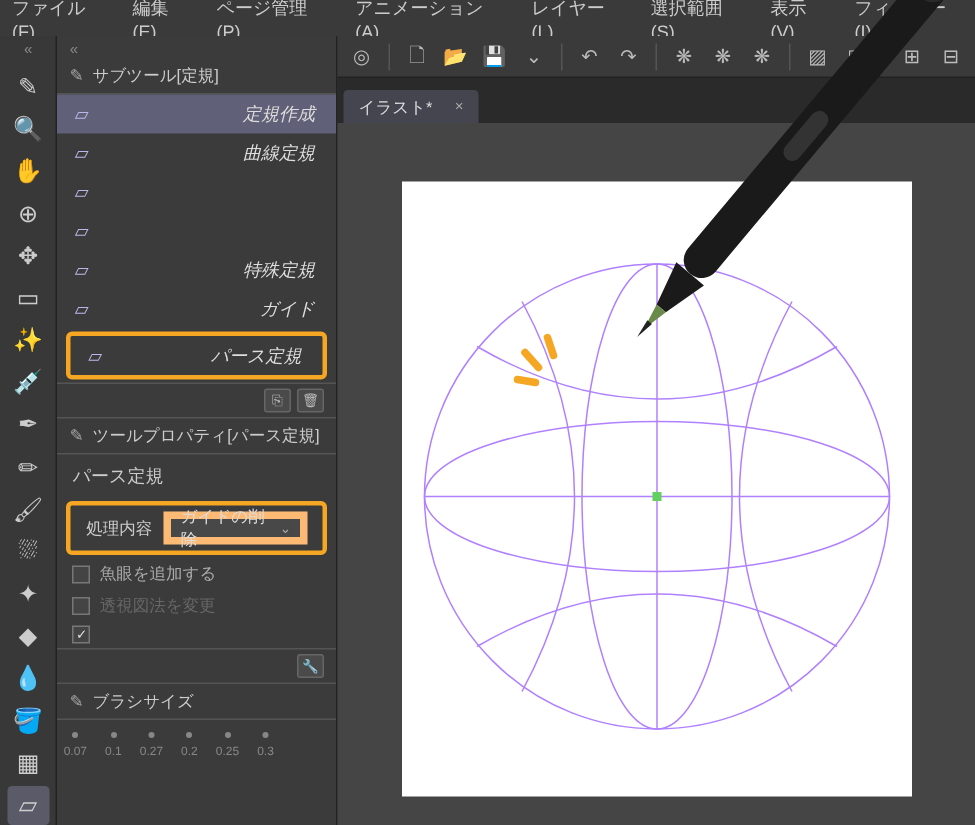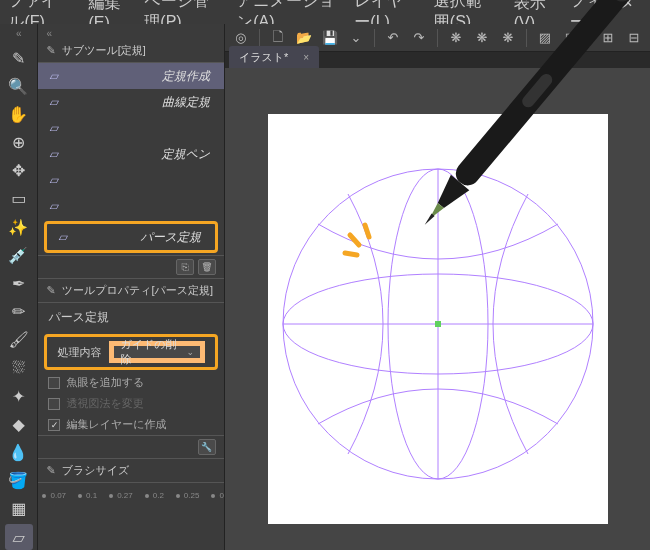--- a/index.html
+++ b/index.html
@@ -1,17 +1,17 @@
 <!DOCTYPE html>
 <html><head>
 <meta charset="utf-8">
 <style>
   * { margin: 0; padding: 0; box-sizing: border-box; font-family: 'Meiryo', 'Hiragino Sans', sans-serif; }
   body { width: 650px; height: 550px; background: #353535; overflow: hidden; position: relative; }
-  .menubar { height: 24px; background: #3a3a3a; display: flex; align-items: center; padding: 0 8px; gap: 16px; color: #ccc; font-size: 16px; }
+  .menubar { height: 24px; background: #3a3a3a; display: flex; align-items: center; padding: 0 8px; gap: 16px; color: #ccc; font-size: 12px; }
   .menubar span { cursor: pointer; }
   .below-menu { display: flex; height: calc(100% - 24px); }
   .tool-strip-left { width: 44px; background: #383838; border-right: 1px solid #222; display: flex; flex-direction: column; align-items: center; padding-top: 4px; gap: 2px; }
   .tool-strip-left .chevrons { color: #888; font-size: 10px; margin-bottom: 4px; }
   .tool-icon { width: 28px; height: 28px; display: flex; align-items: center; justify-content: center; color: #ccc; border-radius: 3px; cursor: pointer; font-size: 16px; }
   .tool-icon.active { background: #5a5a68; }
   .subtool-panel { width: 214px; background: #3b3b3b; border-right: 1px solid #222; display: flex; flex-direction: column; padding-top: 4px; overflow: hidden; }
   .subtool-panel .chevrons { color: #888; font-size: 10px; padding-left: 8px; }
   .panel-header { display: flex; align-items: center; gap: 6px; padding: 4px 8px; color: #ccc; font-size: 11px; border-bottom: 1px solid #555; }
   .panel-header .pencil-icon { color: #aaa; }
@@ -23,28 +23,28 @@
   .divider-row { height: 24px; display: flex; justify-content: flex-end; align-items: center; padding-right: 8px; gap: 4px; border-top: 1px solid #555; border-bottom: 1px solid #555; }
   .mini-btn { width: 18px; height: 16px; background: #4a4a4a; border: 1px solid #666; border-radius: 2px; color: #bbb; font-size: 9px; display: flex; align-items: center; justify-content: center; cursor: pointer; }
   .prop-title { color: #ccc; font-size: 12px; padding: 6px 10px; }
   .prop-row { display: flex; align-items: center; gap: 8px; padding: 4px 10px; color: #ccc; font-size: 11px; }
   .dropdown { flex: 1; height: 22px; background: #484848; border: 5px solid #fdba74; color: #ddd; font-size: 11px; padding: 0 6px; display: flex; align-items: center; justify-content: space-between; cursor: pointer; }
   .dropdown .chev { color: #aaa; font-size: 9px; }
   .checkbox-row { display: flex; align-items: center; gap: 6px; padding: 3px 10px; color: #aaa; font-size: 11px; }
   .checkbox-row .chk { width: 12px; height: 12px; border: 1px solid #777; background: #444; display: flex; align-items: center; justify-content: center; font-size: 9px; color: #ddd; }
   .checkbox-row.disabled { color: #666; }
   .brush-dots { display: flex; gap: 12px; padding: 8px 4px; align-items: center; }
-  .brush-dot-item { display: flex; flex-direction: row; align-items: center; gap: 4px; }
+  .brush-dot-item { display: flex; flex-direction: column; align-items: center; gap: 4px; }
   .brush-dot { width: 4px; height: 4px; background: #888; border-radius: 50%; }
   .brush-dot-item span { color: #888; font-size: 8px; }
   .canvas-area { flex: 1; display: flex; flex-direction: column; background: #2a2a2a; }
   .canvas-toolbar { height: 28px; background: #3a3a3a; display: flex; align-items: center; padding: 0 6px; gap: 6px; border-bottom: 1px solid #222; }
   .tb-icon { width: 20px; height: 20px; display: flex; align-items: center; justify-content: center; color: #bbb; font-size: 13px; cursor: pointer; }
   .tb-sep { width: 1px; height: 18px; background: #555; margin: 0 2px; }
-  .tab-row { height: 16px; display: flex; align-items: flex-end; padding: 0 4px; }
+  .tab-row { height: 30px; display: flex; align-items: flex-end; padding: 0 4px; }
   .tab { height: 22px; min-width: 90px; background: #454550; color: #ddd; font-size: 11px; padding: 0 10px; display: flex; align-items: center; justify-content: space-between; border-radius: 3px 3px 0 0; gap: 8px; cursor: pointer; }
   .tab .close { color: #aaa; font-size: 10px; }
   .canvas-viewport { flex: 1; background: #454545; display: flex; align-items: center; justify-content: center; position: relative; overflow: hidden; }
   .paper { width: 340px; height: 410px; background: #fff; position: relative; margin-top: 20px; }
   .sphere-svg { position: absolute; top: 40px; left: 10px; }
   .stylus { position: absolute; top: -20px; left: 370px; width: 280px; height: 280px; pointer-events: none; z-index: 100; }
   .spark { position: absolute; top: 215px; left: 335px; z-index: 99; pointer-events: none; }
 </style>
 </head>
 <body>
@@ -95,27 +95,28 @@
     </div>
     <div class="subtool-row">
       <span class="ruler-glyph">▱</span>
       <span class="label">曲線定規</span>
     </div>
     <div class="subtool-row">
       <span class="ruler-glyph">▱</span>
     </div>
     <div class="subtool-row">
       <span class="ruler-glyph">▱</span>
-      <span class="label">定規ペン</span>
-    </div>
-    <div class="subtool-row">
-      <span class="ruler-glyph">▱</span>
-    </div>
-    <div class="subtool-row">
-      <span class="ruler-glyph">▱</span>
+    </div>
+    <div class="subtool-row">
+      <span class="ruler-glyph">▱</span>
+      <span class="label">特殊定規</span>
+    </div>
+    <div class="subtool-row">
+      <span class="ruler-glyph">▱</span>
+      <span class="label">ガイド</span>
     </div>
     <div class="highlight-box">
       <div class="subtool-row">
         <span class="ruler-glyph">▱</span>
         <span class="label">パース定規</span>
       </div>
     </div>
 
     <div class="divider-row">
       <div class="mini-btn">⎘</div>
@@ -141,21 +142,20 @@
     <div class="checkbox-row">
       <span class="chk"></span>
       <span>魚眼を追加する</span>
     </div>
     <div class="checkbox-row disabled">
       <span class="chk"></span>
       <span>透視図法を変更</span>
     </div>
     <div class="checkbox-row">
       <span class="chk">✓</span>
-      <span>編集レイヤーに作成</span>
     </div>
 
     <div class="divider-row">
       <div class="mini-btn">🔧</div>
     </div>
 
     <div class="panel-header">
       <span class="pencil-icon">✎</span>
       <span>ブラシサイズ</span>
     </div>

